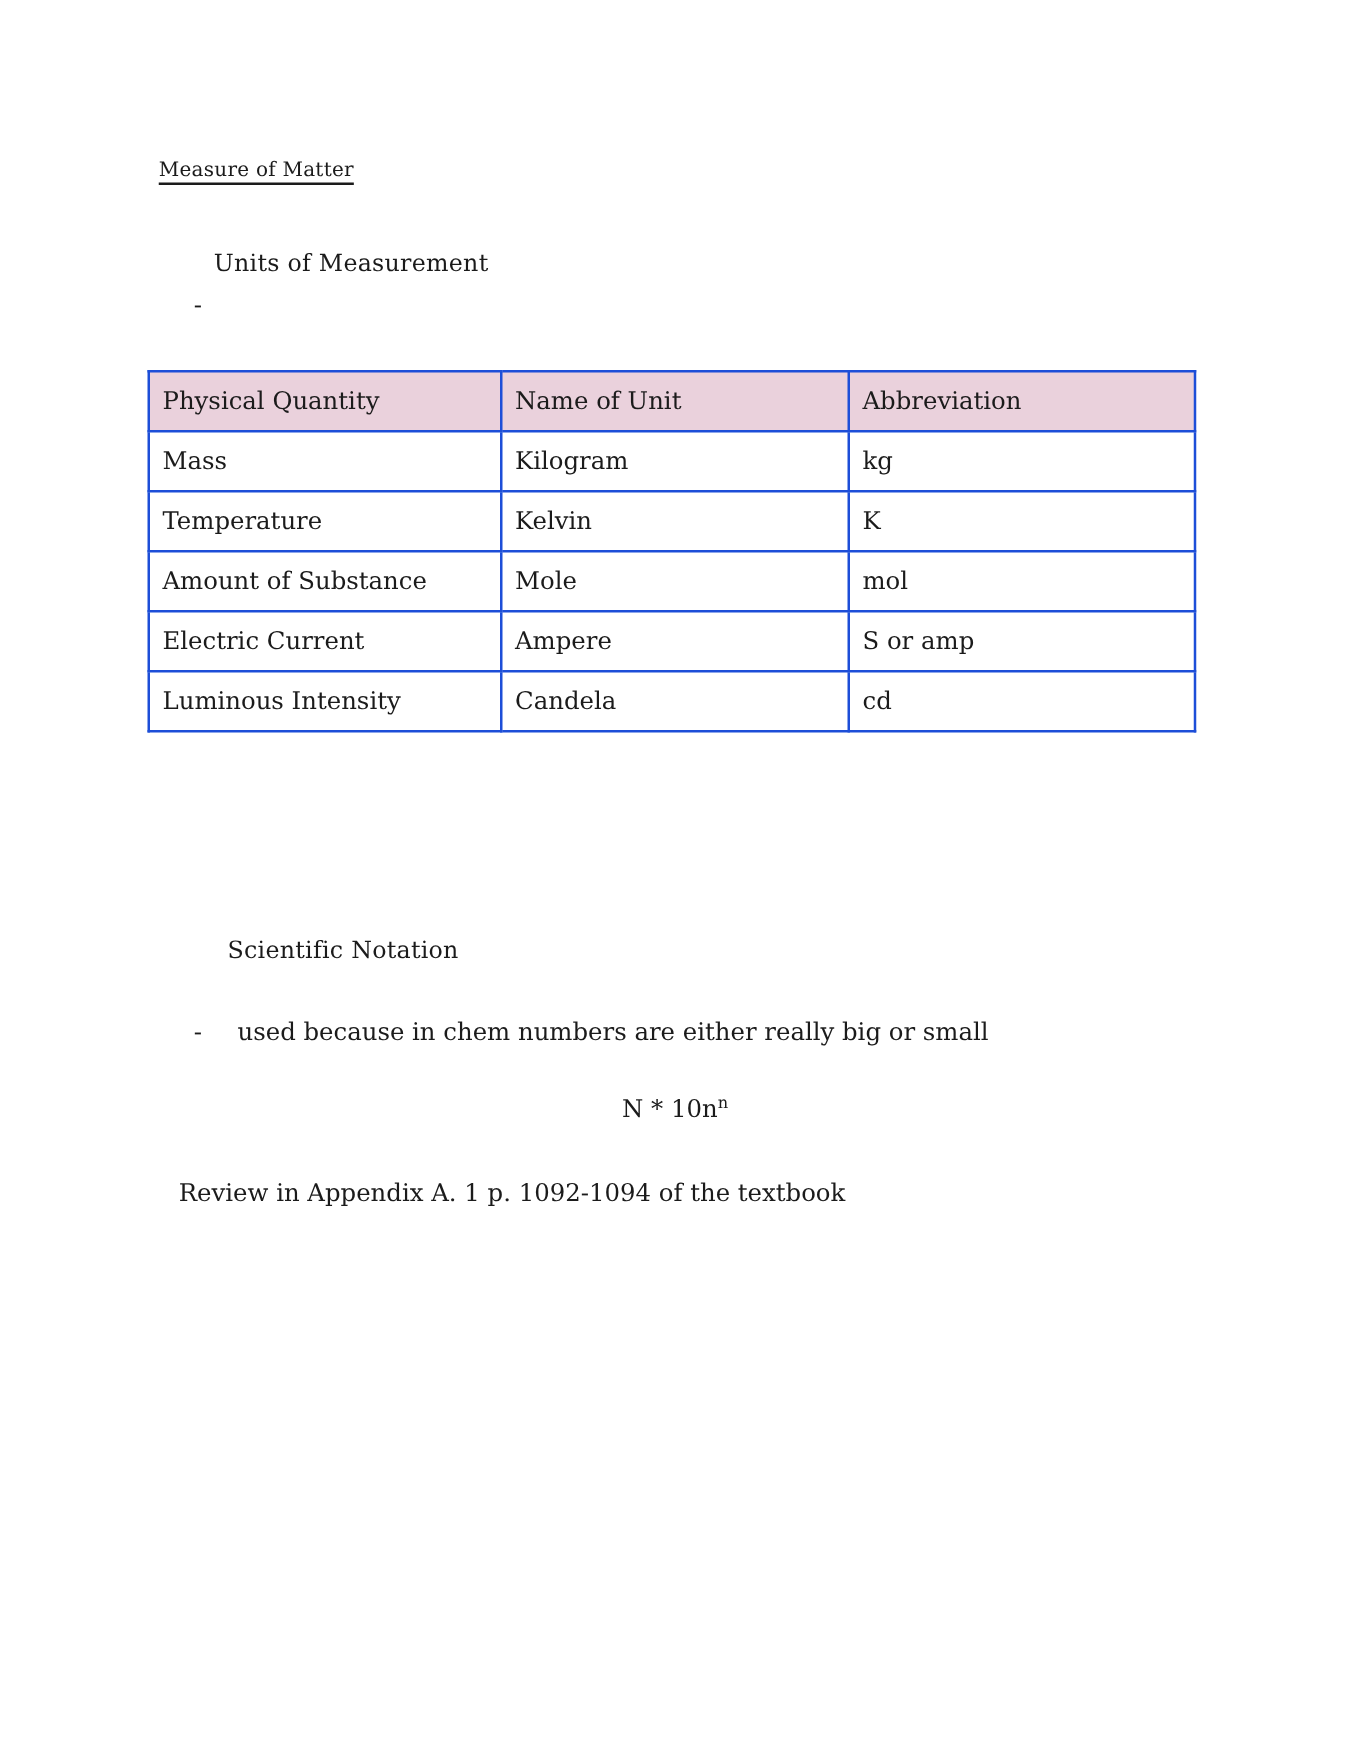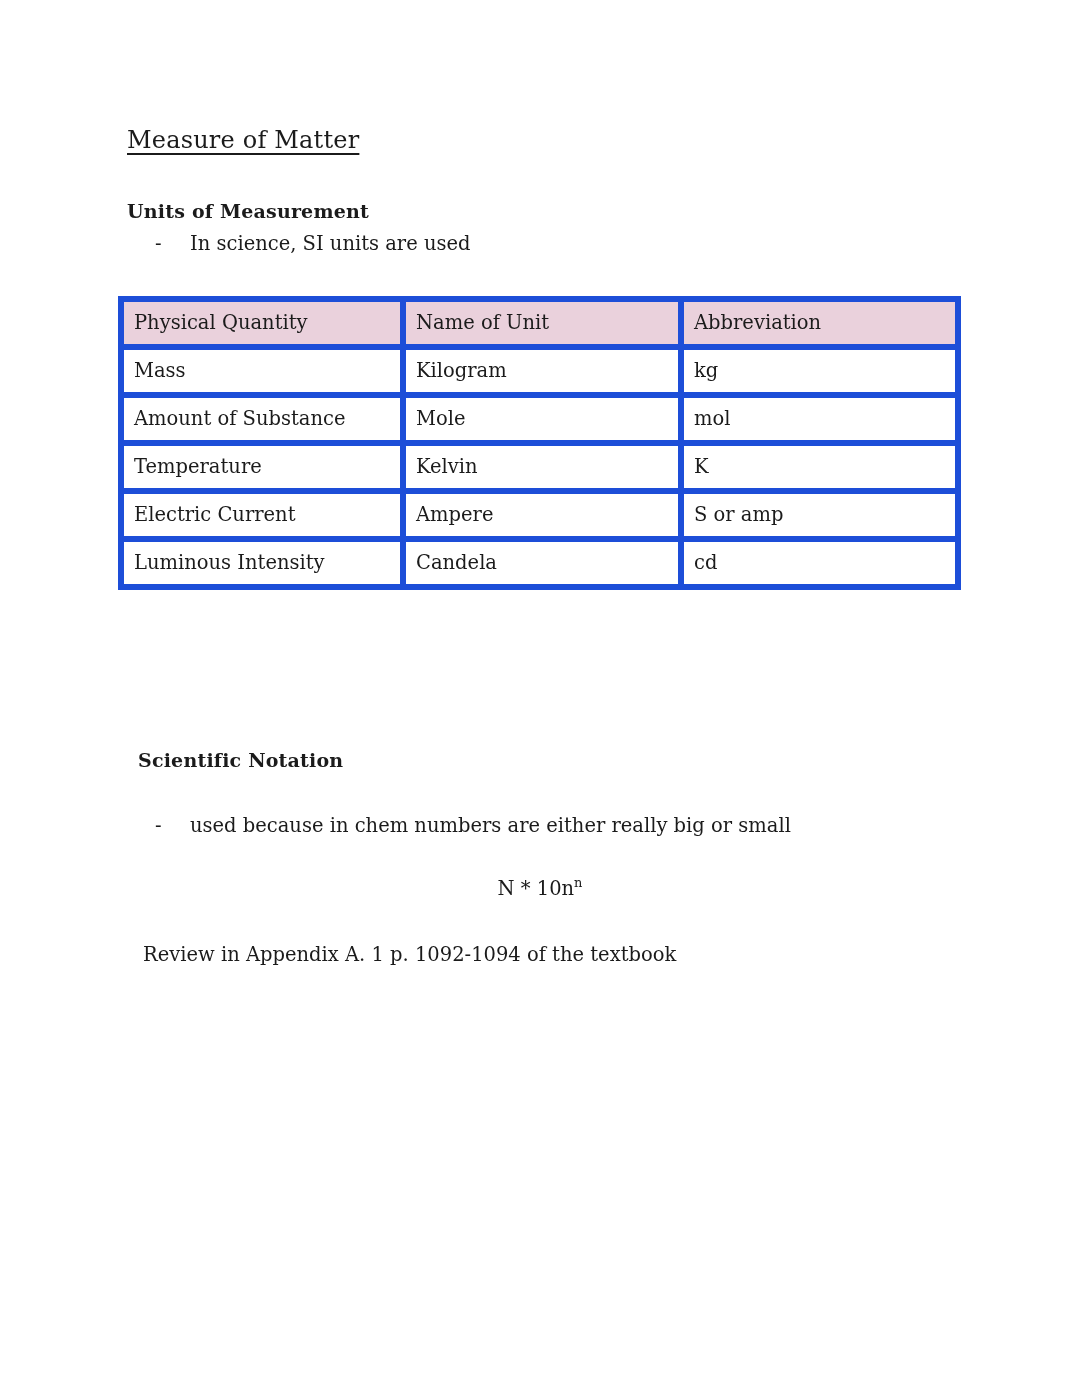--- a/index.html
+++ b/index.html
@@ -8,31 +8,32 @@
     width: 1080px; height: 1397px;
     position: relative;
     font-family: "DejaVu Serif", "Liberation Serif", serif;
     color: #1b1b1b;
     overflow: hidden;
   }
   .page { position: absolute; inset: 0; background: #ffffff; }
 
   .title {
     position: absolute; left: 127px; top: 126px;
-    font-size: 24px; font-weight: 400;
+    font-size: 16px; font-weight: 400;
     text-decoration: underline;
     text-underline-offset: 5px;
     text-decoration-thickness: 1.5px;
     letter-spacing: 0.2px;
   }
 
   .heading {
     position: absolute;
-    font-size: 19px; font-weight: 700;
+    font-size: 19px; font-weight: 400;
     letter-spacing: 0.2px;
+    margin-left: 44px;
   }
   #units-heading { left: 127px; top: 200px; }
   #sci-heading   { left: 138px; top: 749px; }
 
   .bullet {
     position: absolute;
     display: flex;
     font-size: 19.5px;
   }
   #units-bullet { left: 155px; top: 232px; }
@@ -43,21 +44,21 @@
     position: absolute; left: 118px; top: 296px;
     width: 837px;
     border-collapse: collapse;
     font-size: 19.5px;
     table-layout: fixed;
   }
   table.si-table col.c1 { width: 282px; }
   table.si-table col.c2 { width: 278px; }
   table.si-table col.c3 { width: 277px; }
   .si-table th, .si-table td {
-    border: 6px solid #1d4ed8;
+    border: 2px solid #1d4ed8;
     height: 48px;
     padding: 0 6px 2px 10px;
     text-align: left;
     vertical-align: middle;
     font-weight: 400;
   }
   .si-table thead th { background: #ead1dc; }
 
   .formula {
     position: absolute; left: 0; top: 875px;
@@ -77,21 +78,20 @@
 <body>
 
 <div class="page">
 
   <h1 class="title">Measure of Matter</h1>
 
   <h2 class="heading" id="units-heading">Units of Measurement</h2>
 
   <div class="bullet" id="units-bullet">
     <span class="dash">-</span>
-    <span>In science, SI units are used</span>
   </div>
 
   <table class="si-table">
     <colgroup>
         <col class="c1">
         <col class="c2">
         <col class="c3">
       </colgroup>
     <thead>
       <tr>
@@ -100,28 +100,28 @@
         <th>Abbreviation</th>
       </tr>
     </thead>
     <tbody>
       <tr>
         <td>Mass</td>
         <td>Kilogram</td>
         <td>kg</td>
       </tr>
       <tr>
+        <td>Temperature</td>
+        <td>Kelvin</td>
+        <td>K</td>
+      </tr>
+      <tr>
         <td>Amount of Substance</td>
         <td>Mole</td>
         <td>mol</td>
-      </tr>
-      <tr>
-        <td>Temperature</td>
-        <td>Kelvin</td>
-        <td>K</td>
       </tr>
       <tr>
         <td>Electric Current</td>
         <td>Ampere</td>
         <td>S or amp</td>
       </tr>
       <tr>
         <td>Luminous Intensity</td>
         <td>Candela</td>
         <td>cd</td>

